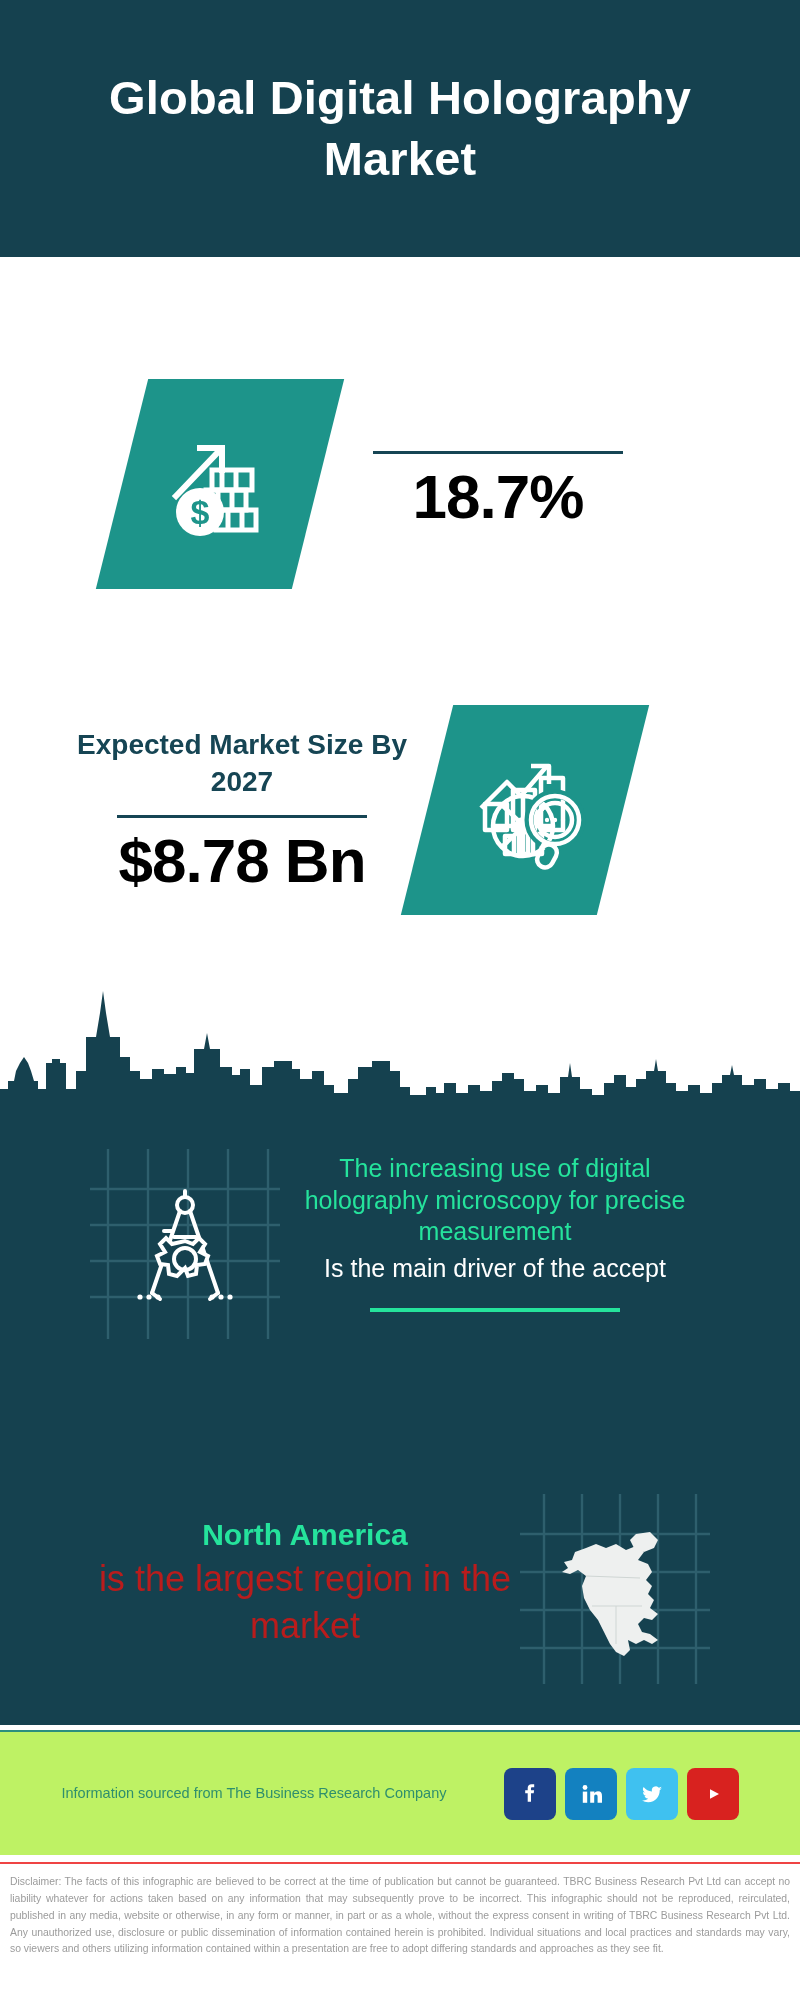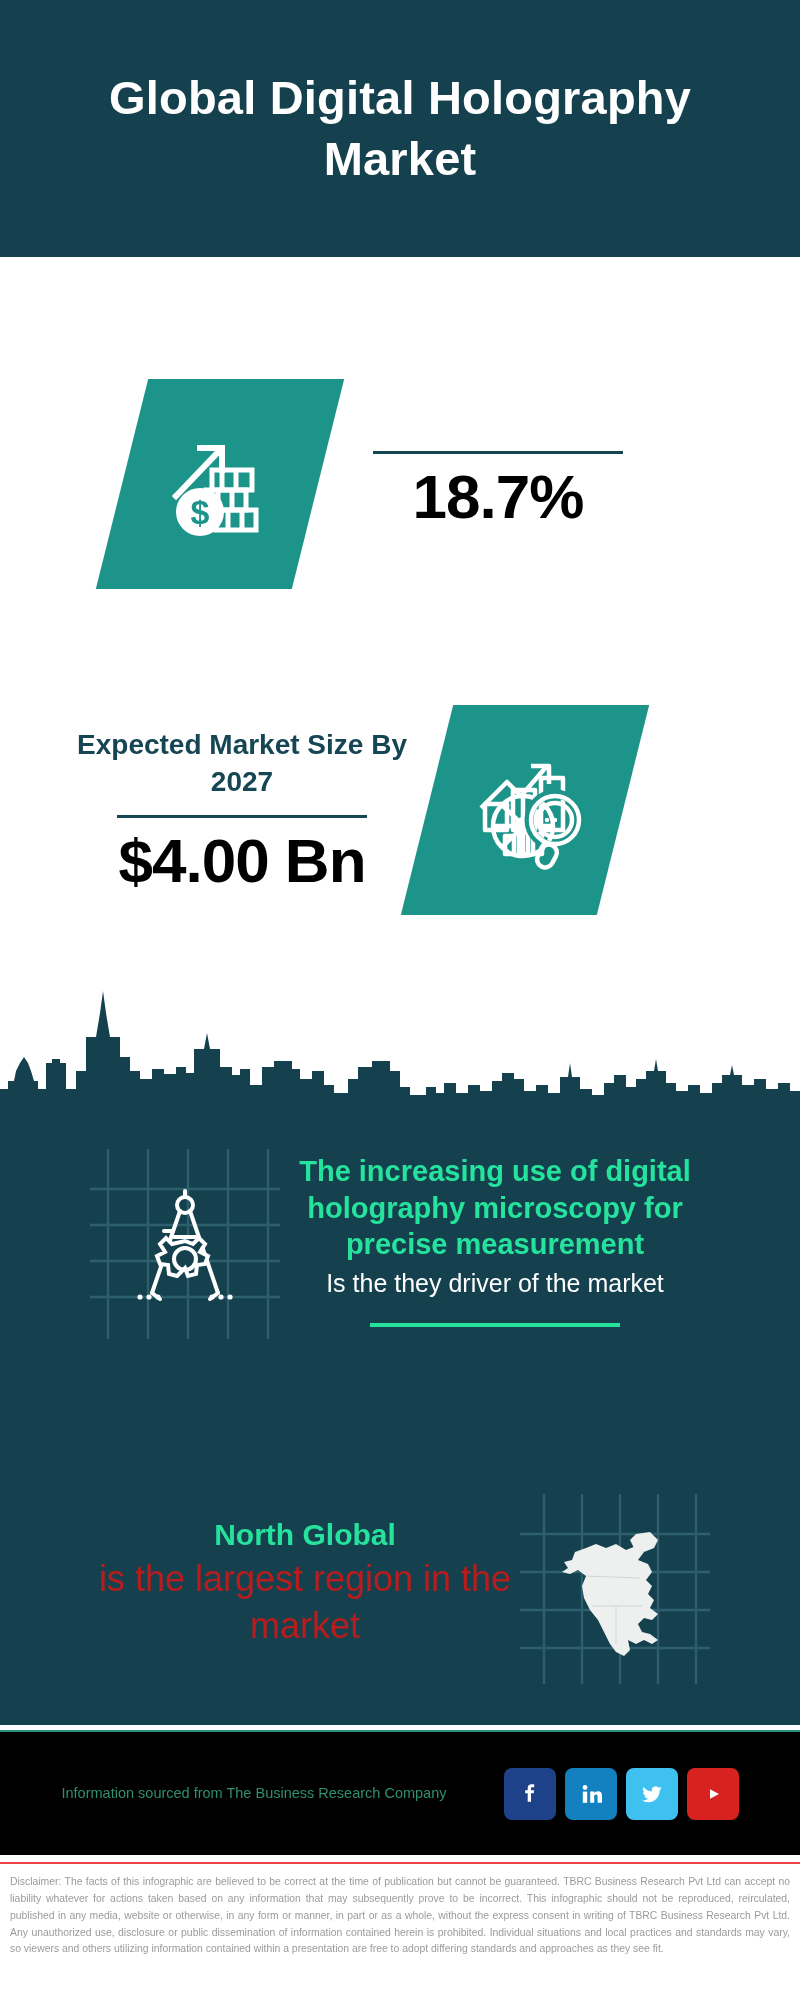--- a/index.html
+++ b/index.html
@@ -69,21 +69,21 @@
   .driver-row {
     position:absolute; left:0; top:1135px; width:800px;
     display:flex; align-items:flex-start; justify-content:center;
   }
   .grid-icon {
     width:190px; height:190px; position:relative; flex:none;
     margin-top:14px;
   }
   .driver-text { width:430px; text-align:center; padding-top:18px; }
   .driver-hi {
-    color:#25e39c; font-size:29px; font-weight:bold; line-height:1.26;
+    color:#25e39c; font-size:25px; font-weight:normal; line-height:1.26;
   }
   .driver-sub {
     color:#ffffff; font-size:25px; font-weight:normal; line-height:1.28;
     margin-top:4px;
   }
   .driver-rule {
     width:250px; height:4px; background:#25e39c;
     margin:24px auto 0 auto;
   }
 
@@ -95,21 +95,21 @@
   .region-hi {
     color:#25e39c; font-size:30px; font-weight:bold; line-height:1.3;
   }
   .region-sub {
     color:#b91c1c; font-size:36px; line-height:1.3; margin-top:2px;
   }
 
   
   .footer {
     position:absolute; left:0; top:1730px; width:800px; height:125px;
-    background:#000000; border-top:2px solid #2b8f7e;
+    background:#bef264; border-top:2px solid #2b8f7e;
     display:flex; align-items:center; justify-content:center; gap:22px;
     padding:0 36px;
   }
   .footer-src { width:420px; }
   .footer-src div {
     color:#2f8f6d; font-size:14.5px; line-height:1.55;
   }
   .social { display:flex; gap:9px; }
   .social a {
     width:52px; height:52px; border-radius:8px;
@@ -166,21 +166,21 @@
     <div class="kpi-block">
       <div class="kpi-rule"></div>
       <div class="kpi-value">18.7%</div>
     </div>
   </div>
 
   <div class="sec-size">
     <div class="kpi-block">
       <div class="kpi-title">Expected Market Size By 2027</div>
       <div class="kpi-rule"></div>
-      <div class="kpi-value">$4.00 Bn</div>
+      <div class="kpi-value">$8.78 Bn</div>
     </div>
     <div class="para-badge">
       <svg width="124" height="124" viewBox="0 0 124 124">
         <g fill="none" stroke="#ffffff" stroke-width="4.5" stroke-linejoin="round">
           <polyline points="18,60 44,34 58,48 84,18"></polyline>
           <polyline points="68,18 86,18 86,36"></polyline>
           <rect x="22" y="56" width="22" height="26"></rect>
           <rect x="50" y="42" width="22" height="40"></rect>
           <rect x="78" y="30" width="22" height="52"></rect>
           <circle cx="60" cy="78" r="30"></circle>
@@ -269,28 +269,28 @@
             <circle cx="59" cy="148" r="2.6"></circle>
           <circle cx="68" cy="148" r="2.6"></circle>
           <circle cx="122" cy="148" r="2.6"></circle>
             <circle cx="131" cy="148" r="2.6"></circle>
           <circle cx="140" cy="148" r="2.6"></circle>
         </g>
       </svg>
     </div>
     <div class="driver-text">
       <div class="driver-hi">The increasing use of digital holography microscopy for precise measurement</div>
-      <div class="driver-sub">Is the they driver of the market</div>
+      <div class="driver-sub">Is the main driver of the accept</div>
       <div class="driver-rule"></div>
     </div>
   </div>
 
   <div class="region-row">
     <div class="region-text">
-      <div class="region-hi">North Global</div>
+      <div class="region-hi">North America</div>
       <div class="region-sub">is the largest region in the market</div>
     </div>
     <div class="grid-icon">
       <svg width="190" height="190" viewBox="0 0 190 190">
         <g stroke="#2e5f6d" stroke-width="2.4" fill="none">
           <line x1="0" y1="40" x2="190" y2="40"></line>
           <line x1="0" y1="78" x2="190" y2="78"></line>
           <line x1="0" y1="116" x2="190" y2="116"></line>
           <line x1="0" y1="154" x2="190" y2="154"></line>
           <line x1="24" y1="0" x2="24" y2="190"></line>

